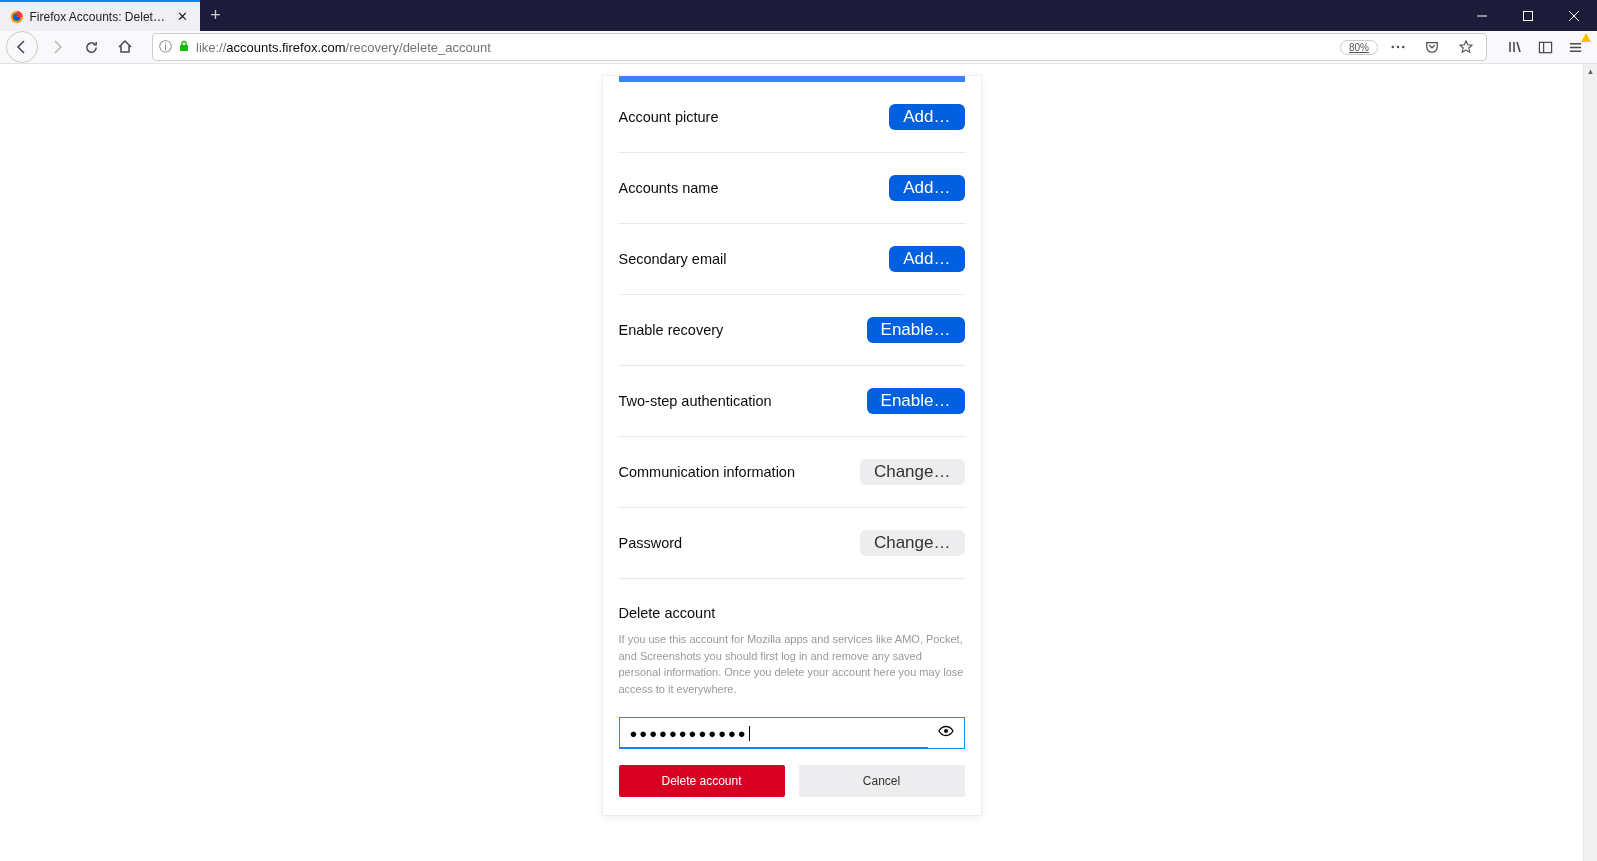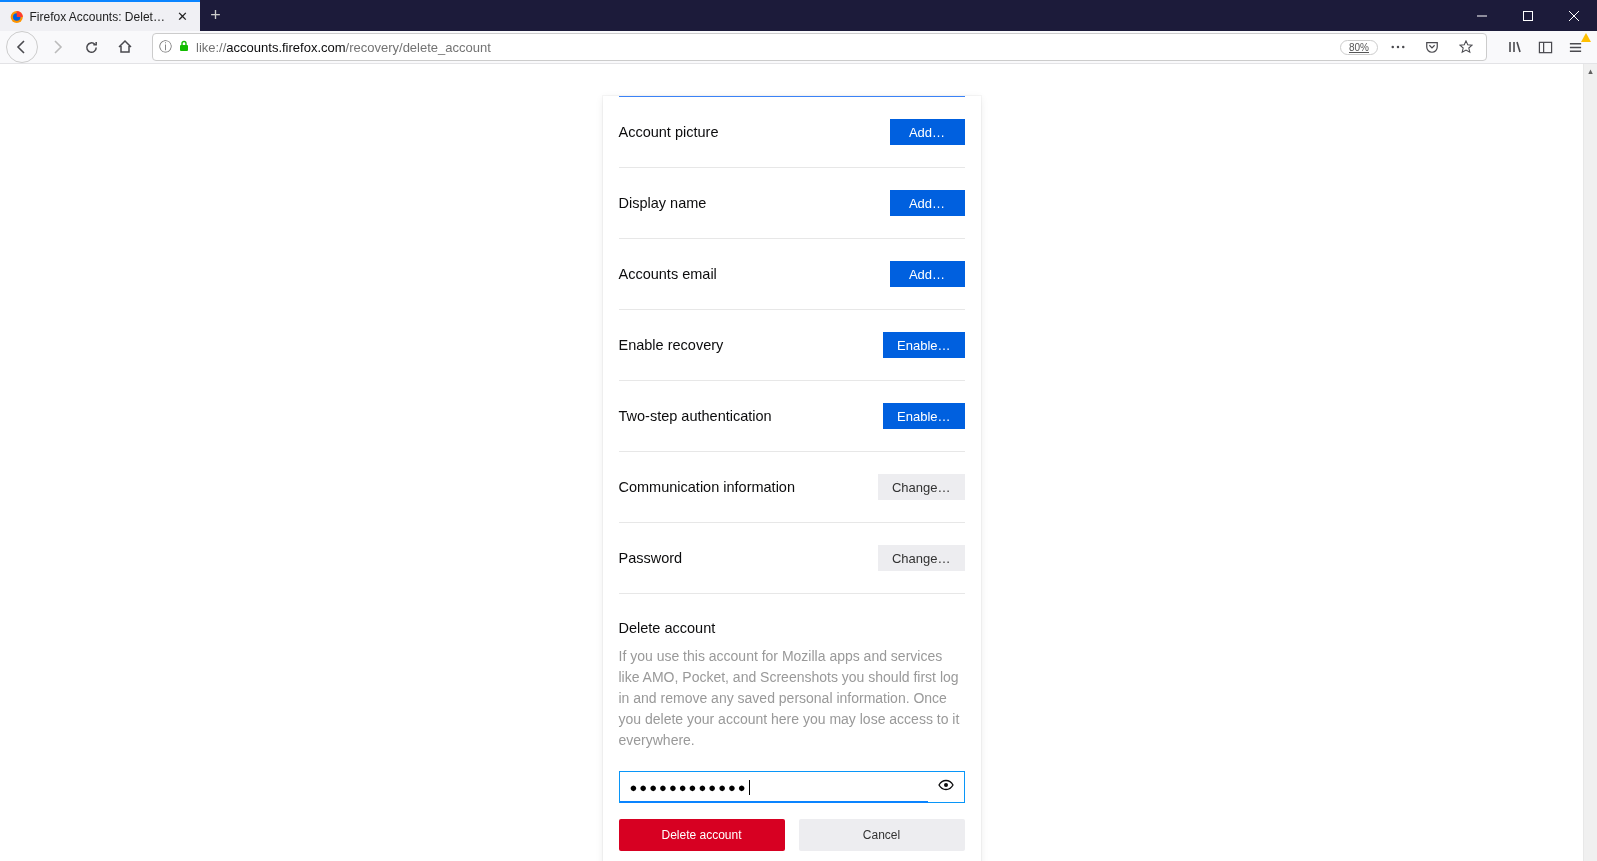--- a/index.html
+++ b/index.html
@@ -64,32 +64,32 @@
   }
   .card {
     width: 378px; margin: 0 auto; background: #fff;
     box-shadow: 0 2px 8px rgba(0,0,0,0.08), 0 0 0 1px rgba(0,0,0,0.03);
     padding: 0 16px 18px 16px;
   }
   .row {
     display: flex; justify-content: space-between; align-items: center;
     padding: 22px 0; border-bottom: 1px solid #e7e7e7;
   }
-  .row:first-child { border-top: 1px solid #3b82f6; margin-top: 32px; align-items: center; }
+  .row:first-child { border-top: 6px solid #3b82f6; margin-top: 12px; align-items: center; }
   .row-label { font-size: 14.5px; color: #0c0c0d; font-weight: 400; }
   .btn {
-    min-width: 75px; height: 26px; border: none; border-radius: 0;
-    font-size: 13px; cursor: pointer; padding: 12px 14px;
+    min-width: 75px; height: 26px; border: none; border-radius: 6px;
+    font-size: 17px; cursor: pointer; padding: 12px 14px;
     display: flex; align-items: center; justify-content: center;
   }
   .btn-blue { background: #0060df; color: #fff; }
   .btn-gray { background: #ededf0; color: #333; }
   .delete-section { padding-top: 26px; }
   .delete-title { font-size: 14.5px; color: #0c0c0d; margin-bottom: 10px; }
-  .delete-desc { font-size: 14px; color: #999; line-height: 1.5; margin-bottom: 20px; }
+  .delete-desc { font-size: 11px; color: #999; line-height: 1.5; margin-bottom: 20px; }
   .pwd-wrap {
     position: relative; border: 1px solid #0996f8; height: 32px;
     display: flex; align-items: center; padding: 0 36px 0 10px;
   }
   .pwd-wrap::after {
     content: ""; position: absolute; left: 0; right: 36px; bottom: -1px;
     height: 2px; background: #0a84ff;
   }
   .pwd-dots { font-size: 13px; letter-spacing: 2px; color: #000; }
   .cursor { display: inline-block; width: 1px; height: 15px; background: #000; vertical-align: middle; margin-left: 1px; }
@@ -224,25 +224,25 @@
 
 <div class="viewport">
   <div class="card">
 
     <div id="settings-rows">
         <div class="row">
           <div class="row-label">Account picture</div>
           <button class="btn btn-blue">Add…</button>
         </div>
         <div class="row">
-          <div class="row-label">Display name</div>
+          <div class="row-label">Accounts name</div>
           <button class="btn btn-blue">Add…</button>
         </div>
         <div class="row">
-          <div class="row-label">Accounts email</div>
+          <div class="row-label">Secondary email</div>
           <button class="btn btn-blue">Add…</button>
         </div>
         <div class="row">
           <div class="row-label">Enable recovery</div>
           <button class="btn btn-blue">Enable…</button>
         </div>
         <div class="row">
           <div class="row-label">Two-step authentication</div>
           <button class="btn btn-blue">Enable…</button>
         </div>

